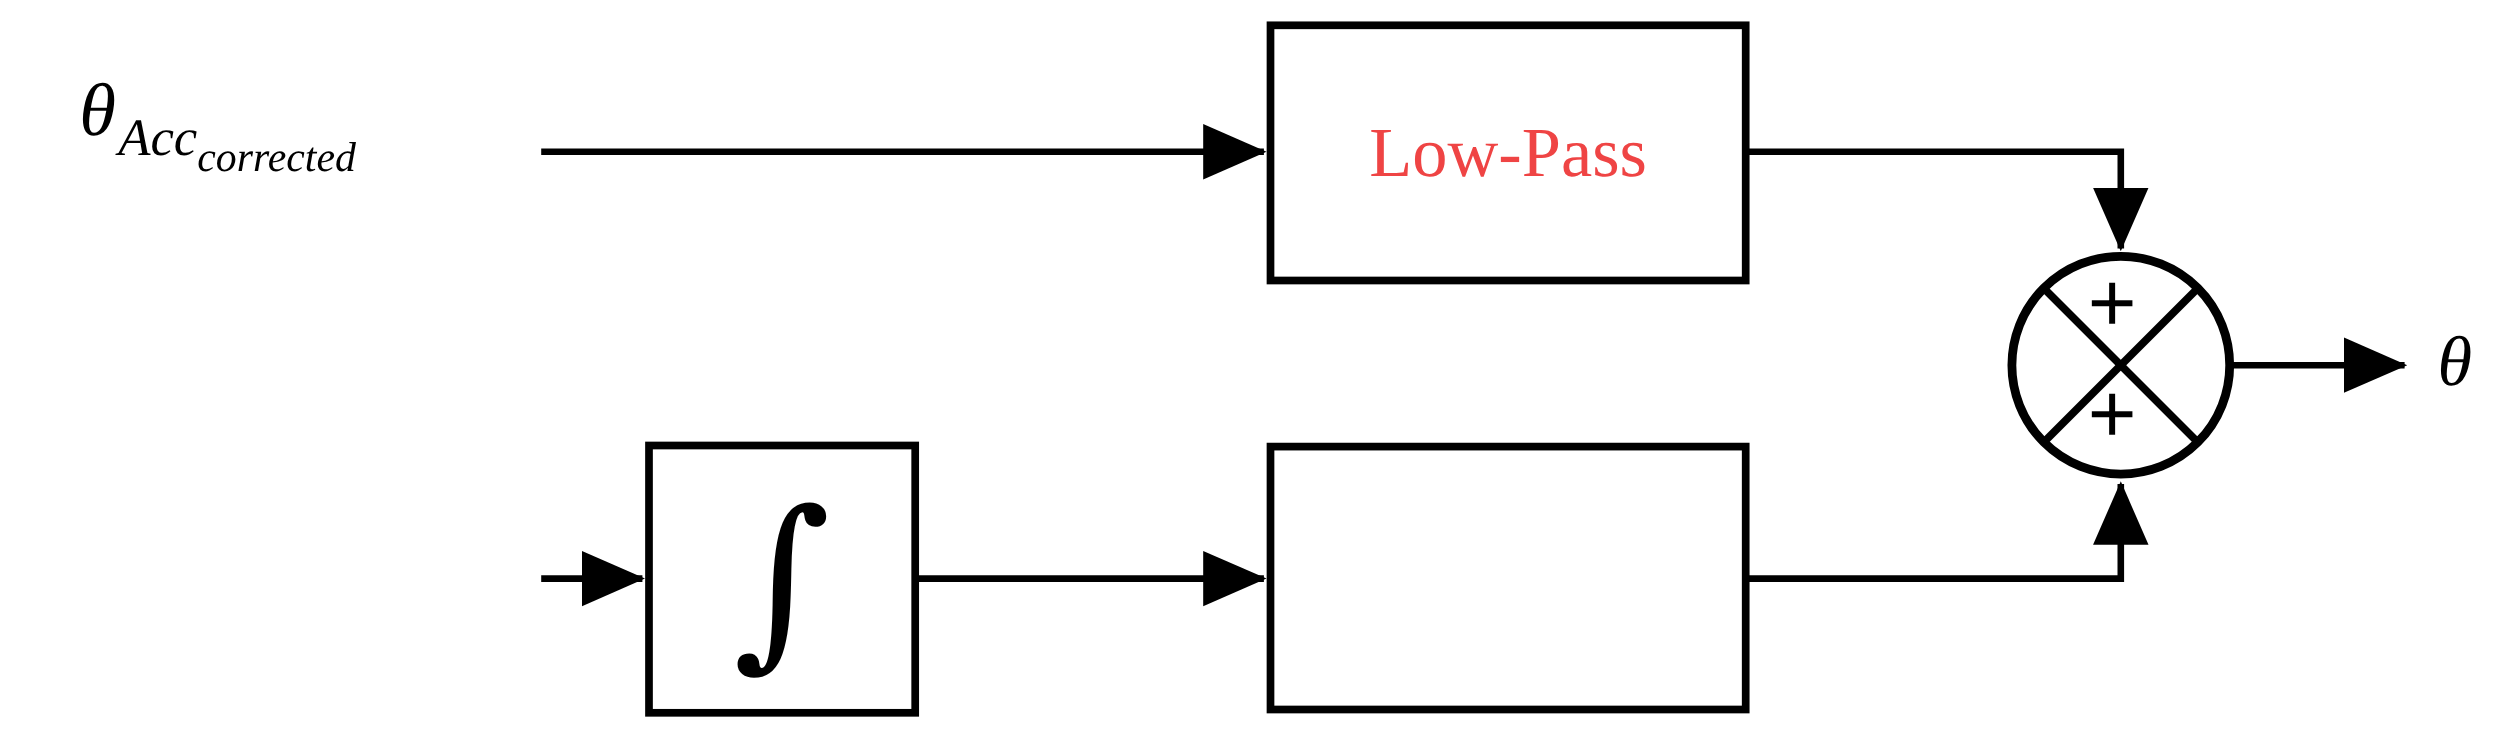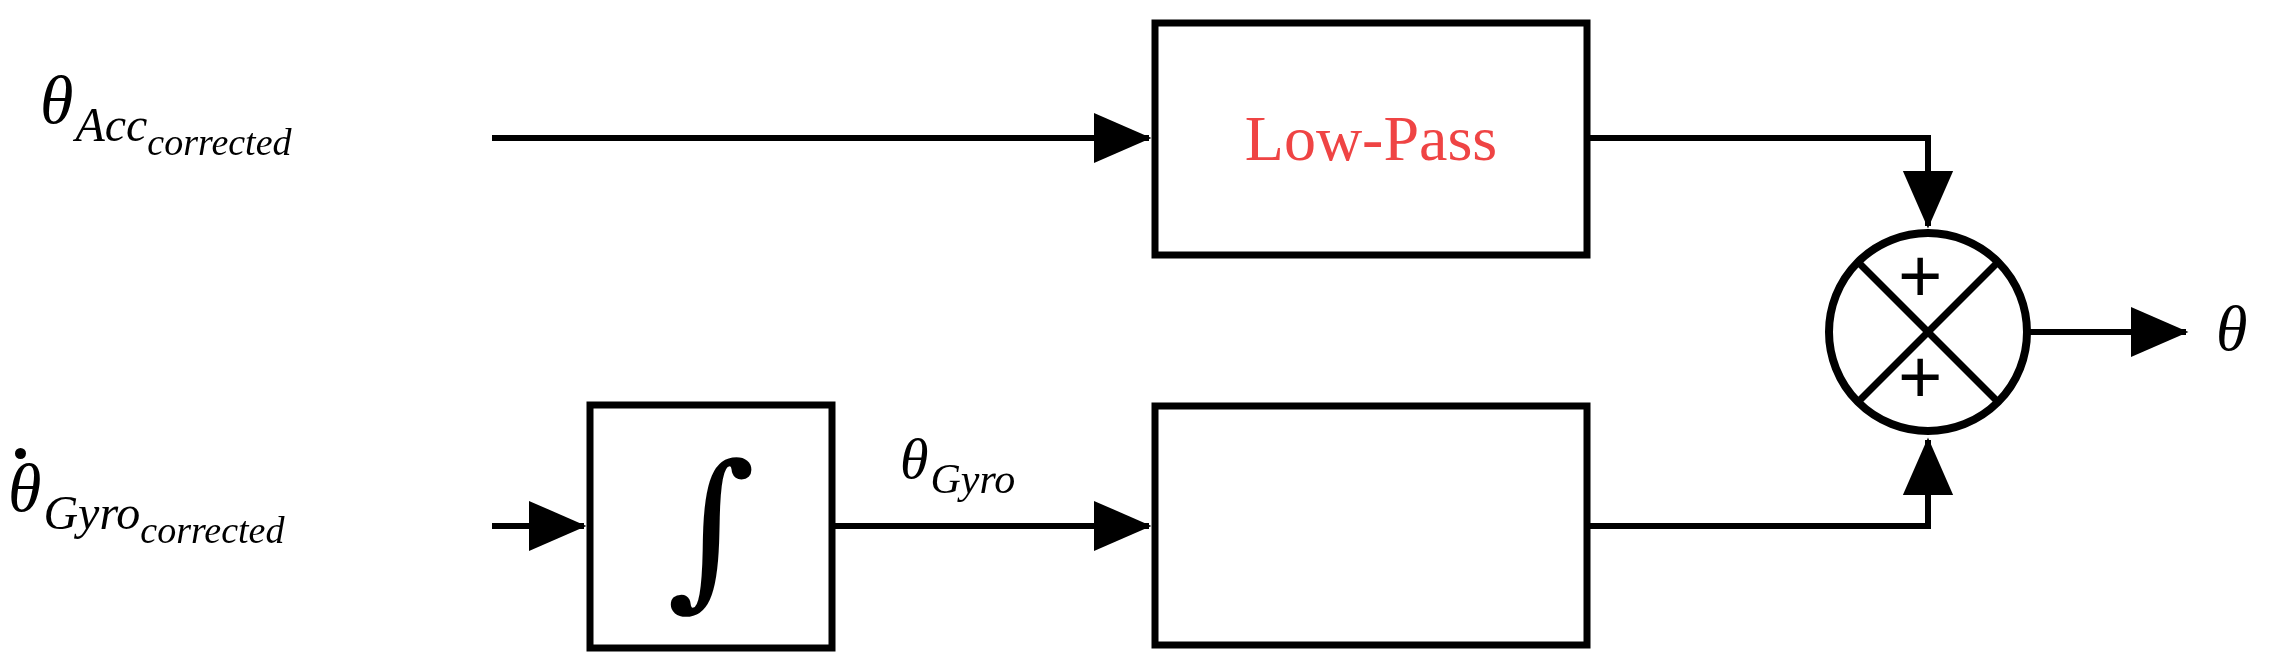--- a/index.html
+++ b/index.html
@@ -121,42 +121,36 @@
     <path d="M1587,526 L1928,526 L1928,440" fill="none" stroke="#000000" stroke-width="6" marker-end="url(#arrowU)"></path>
 
     <circle cx="1928" cy="332" r="99" fill="#ffffff" stroke="#000000" stroke-width="8"></circle>
 
     <line x1="1858" y1="262" x2="1998" y2="402" stroke="#000000" stroke-width="7"></line>
     <line x1="1998" y1="262" x2="1858" y2="402" stroke="#000000" stroke-width="7"></line>
 
     <line x1="2027" y1="332" x2="2186" y2="332" stroke="#000000" stroke-width="6" marker-end="url(#arrowR)"></line>
   </svg>
 
-  <div class="lbl math theta-main" style="left:40px; top:66px;">
+  <div class="lbl math theta-main" style="left:72px; top:66px;">
     <span>θ</span><span class="sub1">Acc</span><span class="sub2">corrected</span>
   </div>
 
-  <div class="lbl math theta-main" style="left:8px; top:454px;">
-    <span class="dotwrap"><span class="dot"></span><span>θ</span></span><span class="sub1">Gyro</span><span class="sub2">corrected</span>
-  </div>
 
   <div class="lbl boxlabel" style="left:1155px; top:23px; width:432px; height:232px;
        display:flex; align-items:center; justify-content:center;">
     <span>Low-Pass</span>
   </div>
 
 
   <div class="lbl" style="left:590px; top:405px; width:242px; height:243px;
        display:flex; align-items:center; justify-content:center;
        font-size:170px; font-family:'DejaVu Serif', serif; font-style:normal;">
     <span>∫</span>
   </div>
 
-  <div class="lbl math theta-gyro" style="left:900px; top:430px;">
-    <span>θ</span><span class="sub1">Gyro</span>
-  </div>
 
   <div class="plus-sign" style="left:1898px; top:238px;">+</div>
   <div class="plus-sign" style="left:1898px; top:339px;">+</div>
 
   <div class="lbl math theta-out" style="left:2216px; top:297px;">θ</div>
 
 </div>
 
 </body></html>

